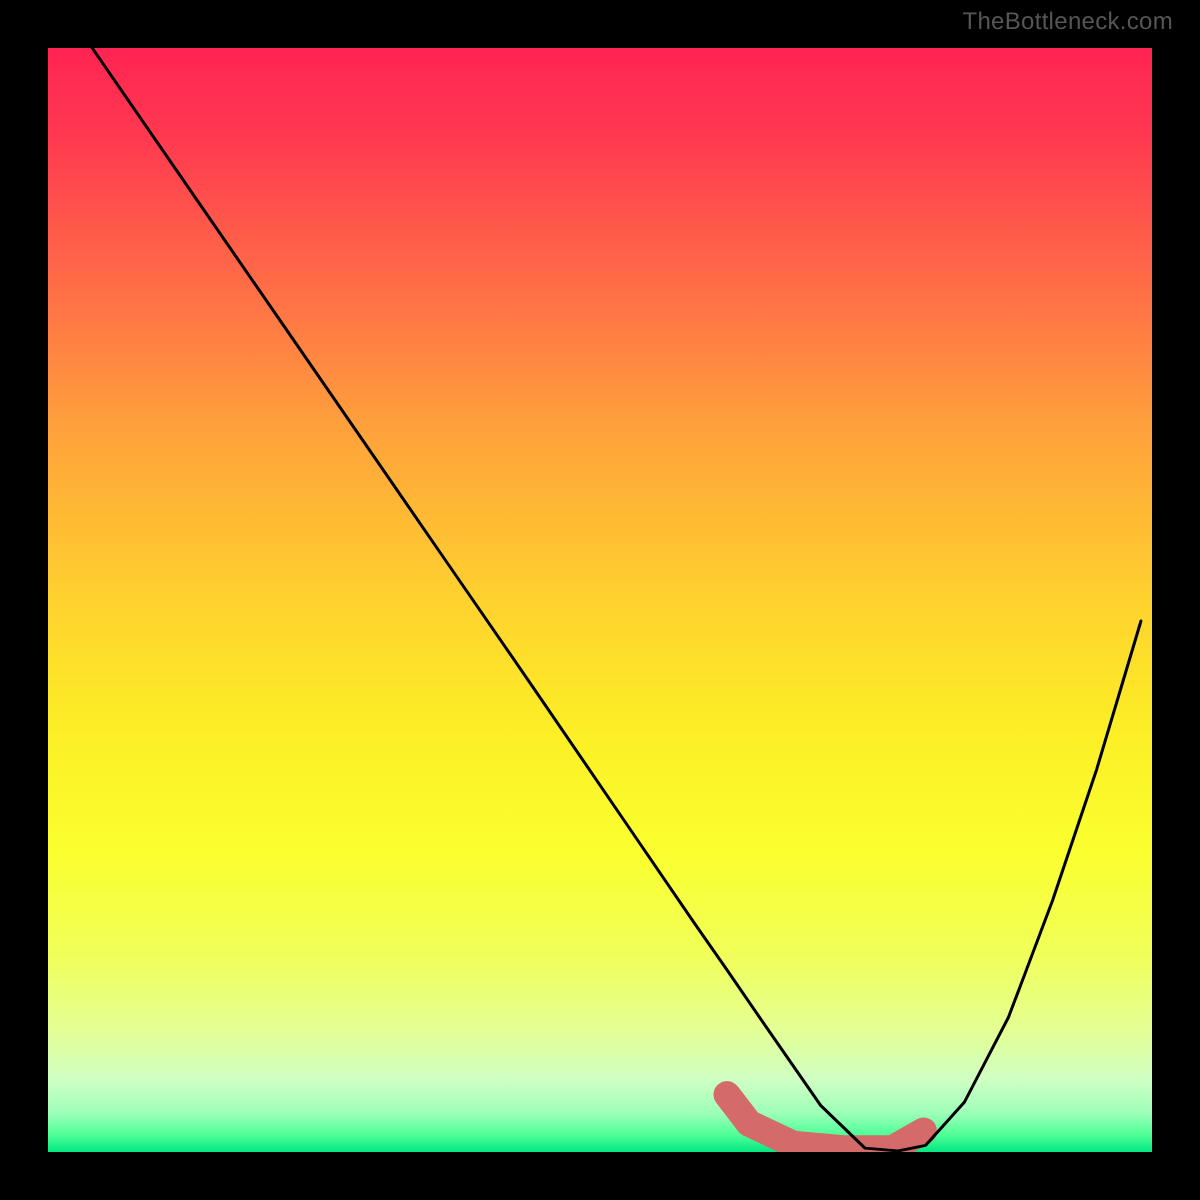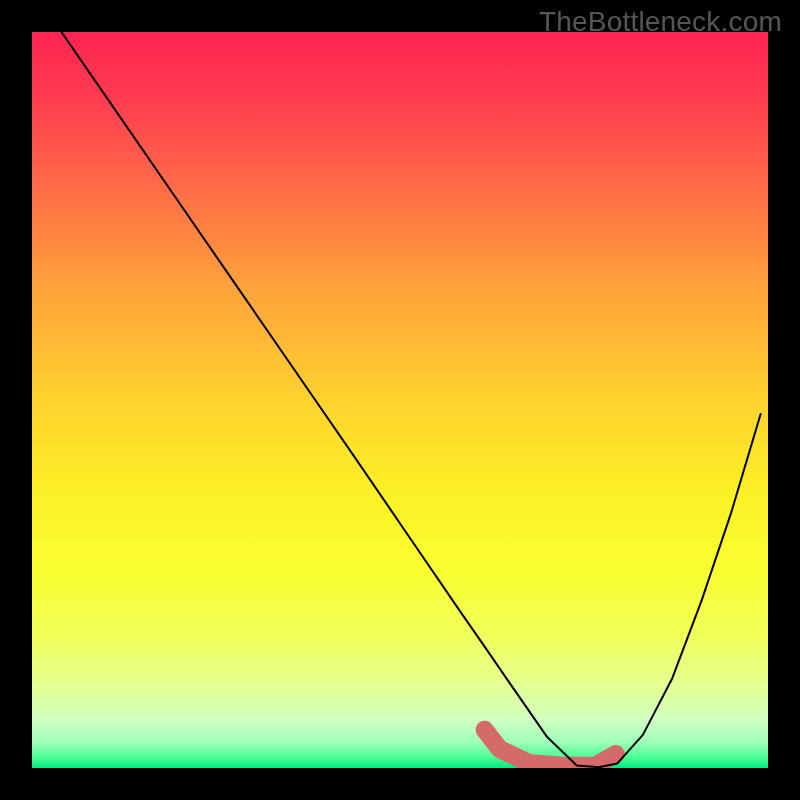--- a/index.html
+++ b/index.html
@@ -8,21 +8,21 @@
     position: relative;
     width: 800px;
     height: 800px;
     background: #000;
   }
   .watermark {
     position: absolute;
     top: 6px;
     right: 18px;
     font-family: Arial, Helvetica, sans-serif;
-    font-size: 28px;
+    font-size: 16px;
     font-weight: 500;
     color: #565656;
     letter-spacing: 0.2px;
     z-index: 10;
   }
   svg {
     display: block;
     position: absolute;
     top: 0;
     left: 0;

